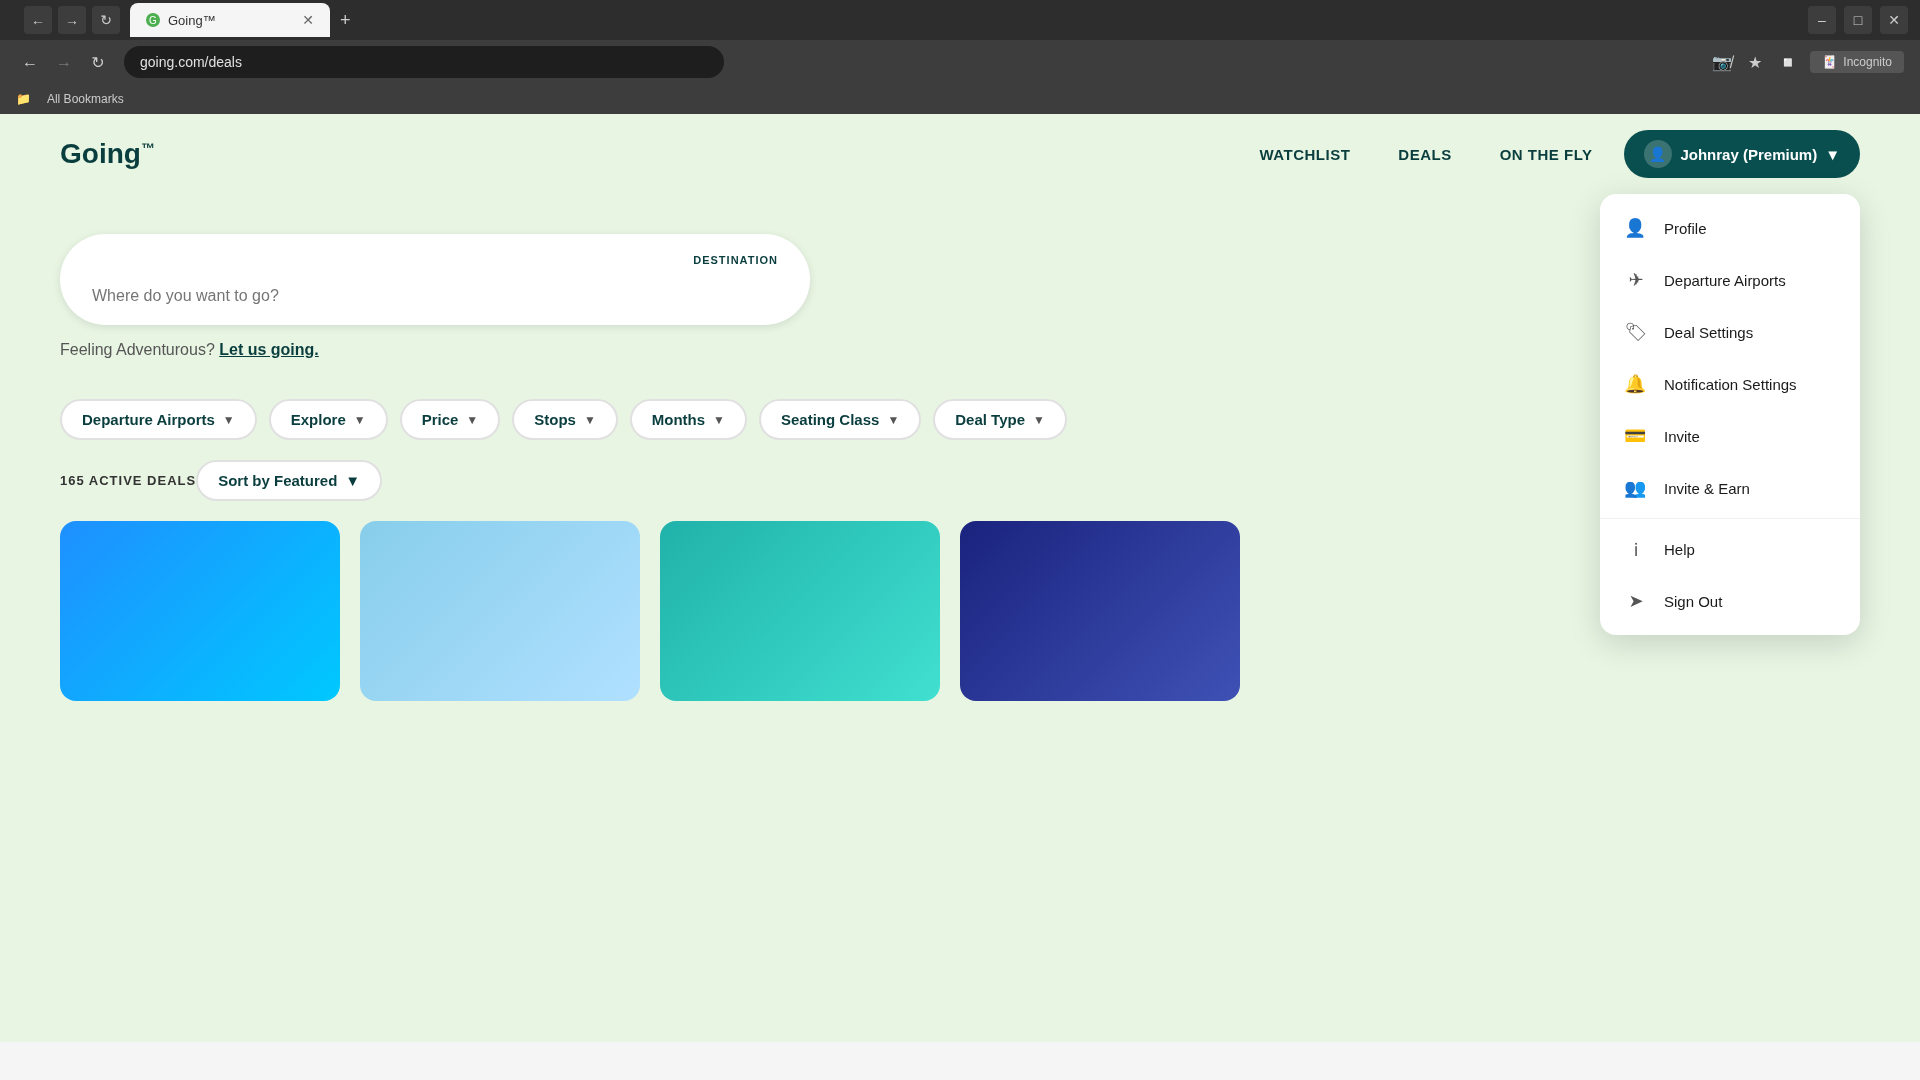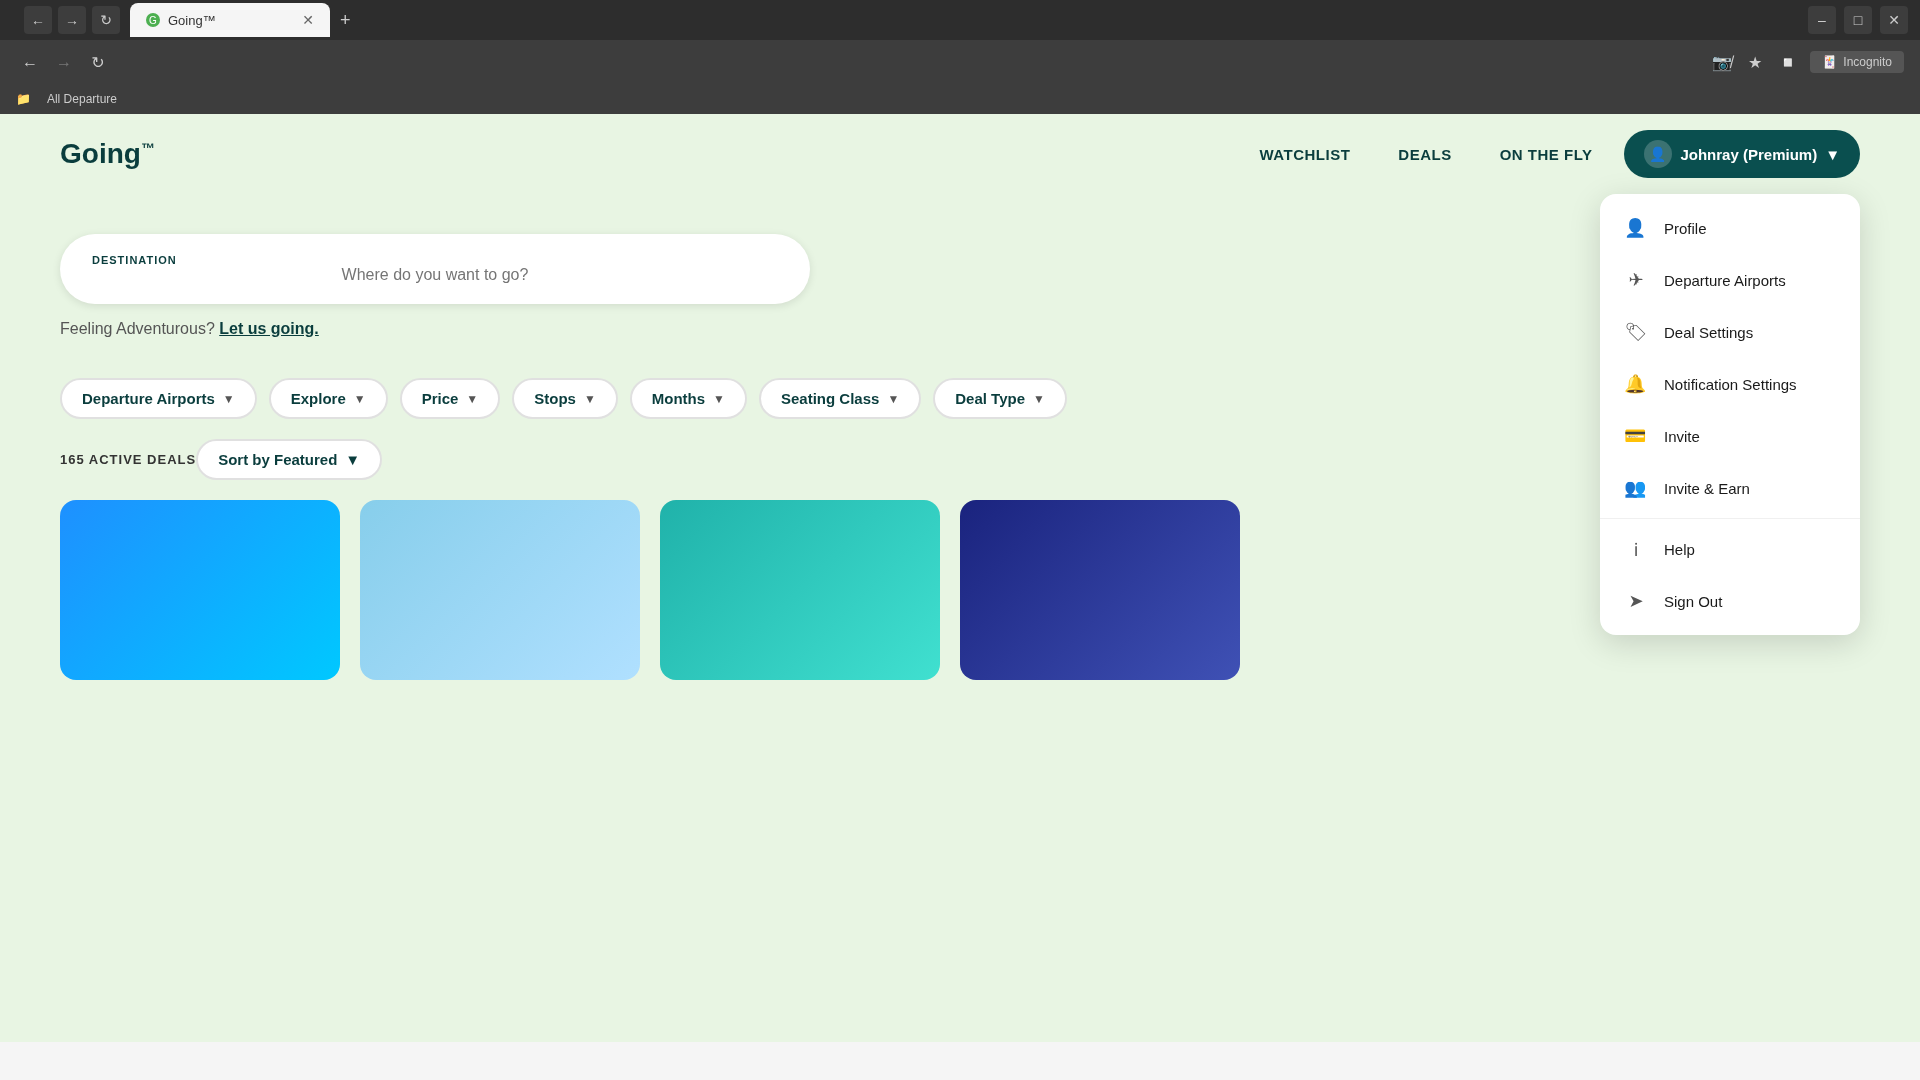--- a/index.html
+++ b/index.html
@@ -213,30 +213,30 @@
       max-width: 750px;
       box-shadow: 0 2px 8px rgba(0,0,0,0.1);
     }
     .search-label {
       font-size: 11px;
       font-weight: 700;
       color: #0a3d3d;
       letter-spacing: 1px;
       text-transform: uppercase;
       display: block;
-      margin-bottom: 0;
+      margin-bottom: 21px;
+      text-align: right;
     }
     .search-input {
       border: none;
       outline: none;
       font-size: 16px;
       color: #ef4444;
       width: 100%;
       background: transparent;
-      text-align: center;
     }
     .adventurous-text {
       margin-top: 16px;
       font-size: 16px;
       color: #555;
     }
     .adventurous-link {
       color: #0a3d3d;
       font-weight: 600;
     }
@@ -374,34 +374,35 @@
       <button class="browser-btn">✕</button>
     </div>
   </div>
 
   <div class="address-bar">
     <div class="nav-btns">
       <button class="nav-btn">←</button>
       <button class="nav-btn" style="opacity:0.4;">→</button>
       <button class="nav-btn">↻</button>
     </div>
+    <input class="url-field" type="text" value="going.com/deals" style="">
     <div class="browser-actions">
       <button class="browser-action-btn">📷̸</button>
       <button class="browser-action-btn">★</button>
       <button class="browser-action-btn">◽</button>
       <div class="incognito-badge">
         <span>🃏</span>
         <span>Incognito</span>
       </div>
     </div>
   </div>
 
   <div class="bookmarks-bar">
     <span>📁</span>
-    <span>All Departure</span>
+    <span>All Bookmarks</span>
   </div>
 </div>
 
 <div class="page">
 
   <header class="site-header">
     <div class="logo">
       <span>Going</span><span class="logo-tm">™</span>
     </div>
     <nav class="main-nav">

